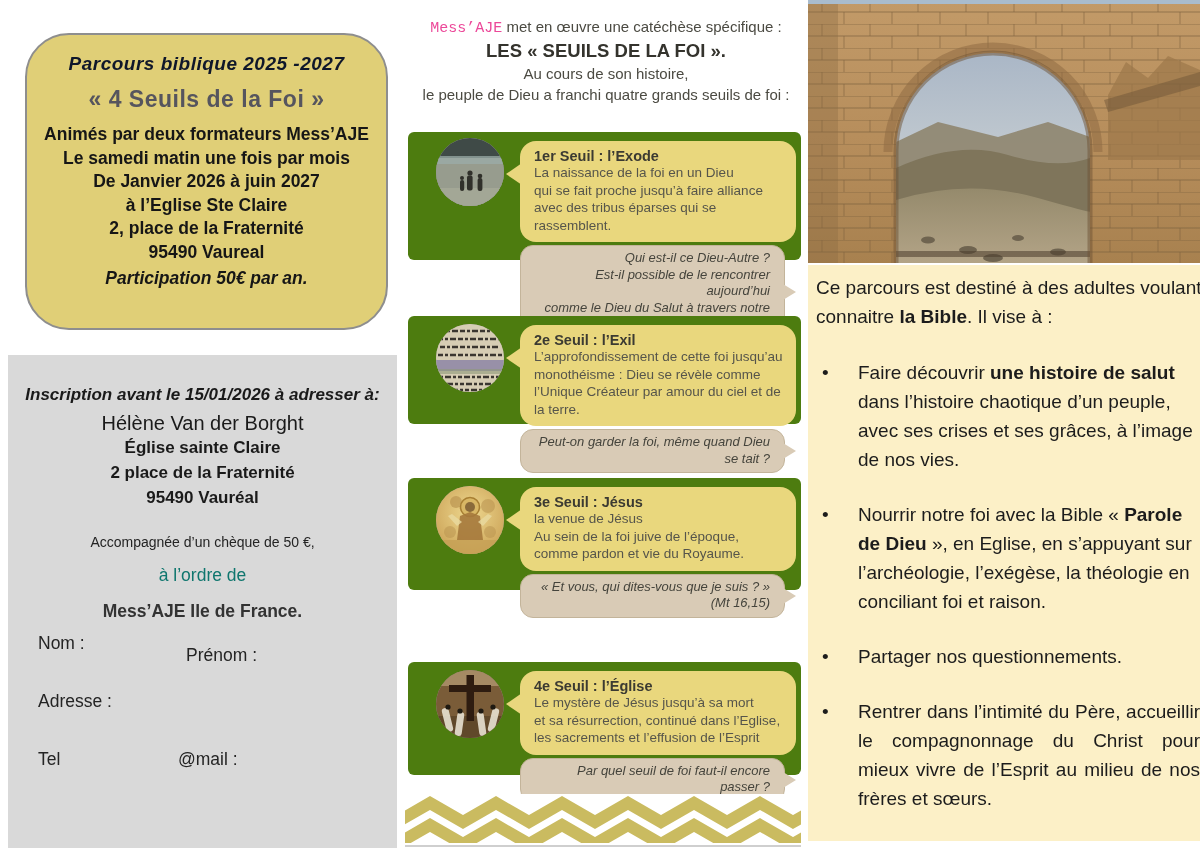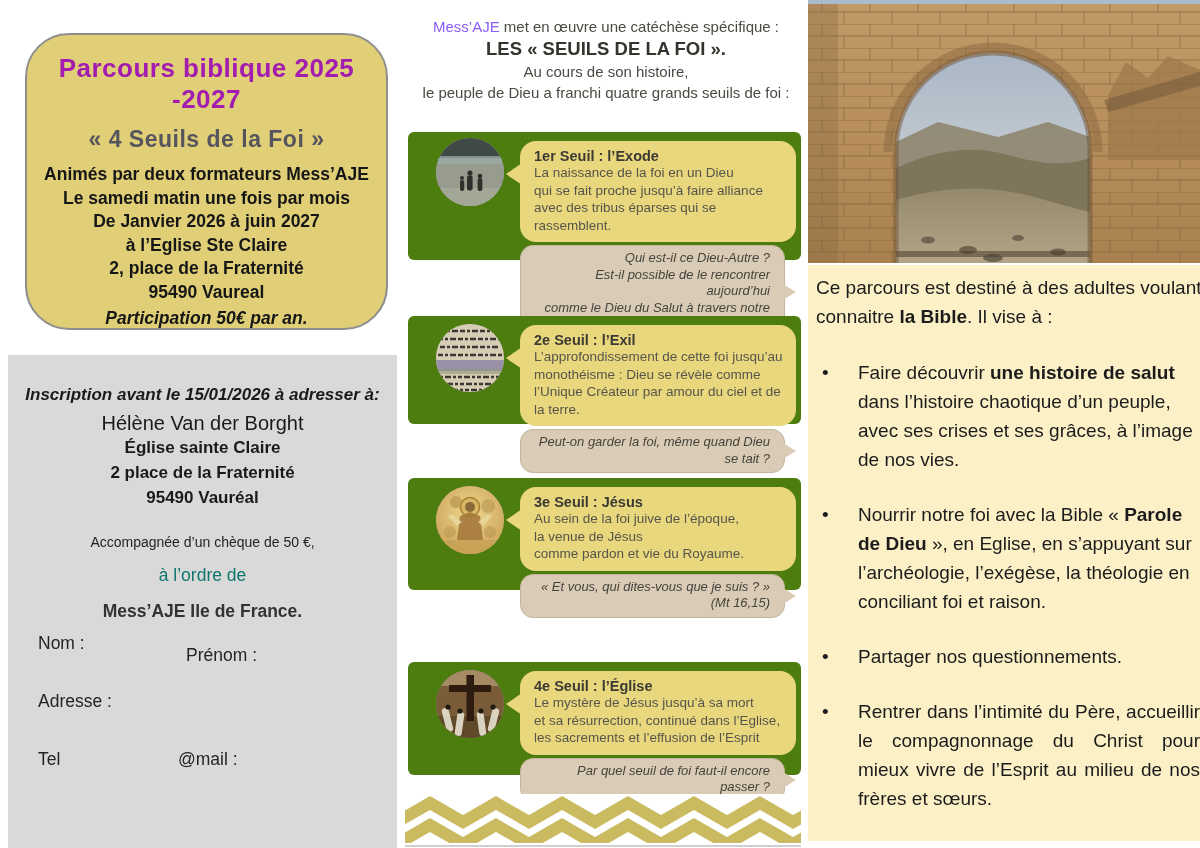--- a/index.html
+++ b/index.html
@@ -6,41 +6,41 @@
   body{
     width:1200px;height:848px;position:relative;background:#ffffff;
     font-family:"Liberation Sans", sans-serif;color:#1a1a1a;overflow:hidden;
   }
   
   .program-box{
     position:absolute;left:25px;top:33px;width:363px;height:297px;
     background:#e0cf77;border:2px solid #8e8e8e;border-radius:44px;
     text-align:center;box-sizing:border-box;padding-top:18px;
   }
-  .program-title{font-size:26px;font-weight:bold;color:#a21caf;letter-spacing:.5px;}
+  .program-title{font-size:19px;font-weight:bold;color:#0f172a;letter-spacing:.5px;font-style:italic;}
   .program-subtitle{font-size:23px;font-weight:bold;color:#56555e;margin-top:11px;letter-spacing:.5px;}
   .program-lines{margin-top:10px;font-size:17.5px;font-weight:bold;color:#161616;line-height:23.5px;}
   .program-participation{margin-top:4px;font-size:17.5px;font-weight:bold;font-style:italic;color:#161616;}
 
   .inscription-box{
     position:absolute;left:8px;top:355px;width:389px;height:544px;
     background:#d9d9d9;box-sizing:border-box;padding-top:30px;text-align:center;
   }
   .ins-heading{font-size:17px;font-weight:bold;font-style:italic;}
   .ins-name{font-size:20px;font-weight:normal;margin-top:7px;}
   .ins-addr{font-size:17px;font-weight:bold;line-height:25px;}
   .ins-cheque{font-size:14px;margin-top:24px;color:#242424;}
   .ins-order{font-size:17.5px;margin-top:15px;color:#0f766e;}
   .ins-order-name{font-size:17.5px;font-weight:bold;margin-top:15px;color:#333333;}
   .ins-field{position:absolute;font-size:17.5px;color:#242424;}
 
   
   .mid-header{position:absolute;left:408px;top:18px;width:396px;text-align:center;color:#4b4a42;}
   .mid-line1{font-size:15px;}
-  .brand-red{color:#8b5cf6;}
+  .brand-red{color:#ec4899;font-family:Liberation Mono, monospace;}
   .mid-title{font-size:18.5px;font-weight:bold;color:#34332d;margin-top:3px;}
   .mid-sub{font-size:15px;line-height:19px;margin-top:2px;}
 
   .seuil{
     position:absolute;left:408px;width:393px;background:#4d7c0f;border-radius:6px;
     box-sizing:border-box;padding:9px 8px 6px 112px;
   }
   .circle{
     position:absolute;left:28px;top:8px;width:68px;height:68px;border-radius:50%;
     overflow:hidden;background:#999;
@@ -211,22 +211,22 @@
       <circle cx="34" cy="21" r="9.5" fill="#d9b765" stroke="#a87f33" stroke-width="1.6"></circle>
       <circle cx="34" cy="21" r="5" fill="#8a6a3a"></circle>
       <path d="M24 30 L34 26 L44 30 L47 54 L21 54 Z" fill="#a5793c" opacity="0.9"></path>
       <path d="M21 40 L12 30 L16 28 L26 36 Z" fill="#e9d9a0" opacity="0.8"></path>
       <path d="M47 40 L56 30 L52 28 L42 36 Z" fill="#e9d9a0" opacity="0.8"></path>
       <rect y="54" width="68" height="14" fill="#c6a055" opacity="0.8"></rect>
     </svg>
   </div>
   <div class="bubble">
     <div class="bubble-title">3e Seuil : Jésus</div>
+    <div class="bubble-line">la venue de Jésus</div>
     <div class="bubble-line">Au sein de la foi juive de l’époque,</div>
-    <div class="bubble-line">la venue de Jésus</div>
     <div class="bubble-line">comme pardon et vie du Royaume.</div>
   </div>
   <div class="question">
     <div>« Et vous, qui dites-vous que je suis ? » (Mt 16,15)</div>
   </div>
 </div>
 
 <div class="seuil" style="top:662px;height:113px;">
   <div class="circle">
     <svg width="68" height="68" viewBox="0 0 68 68">

